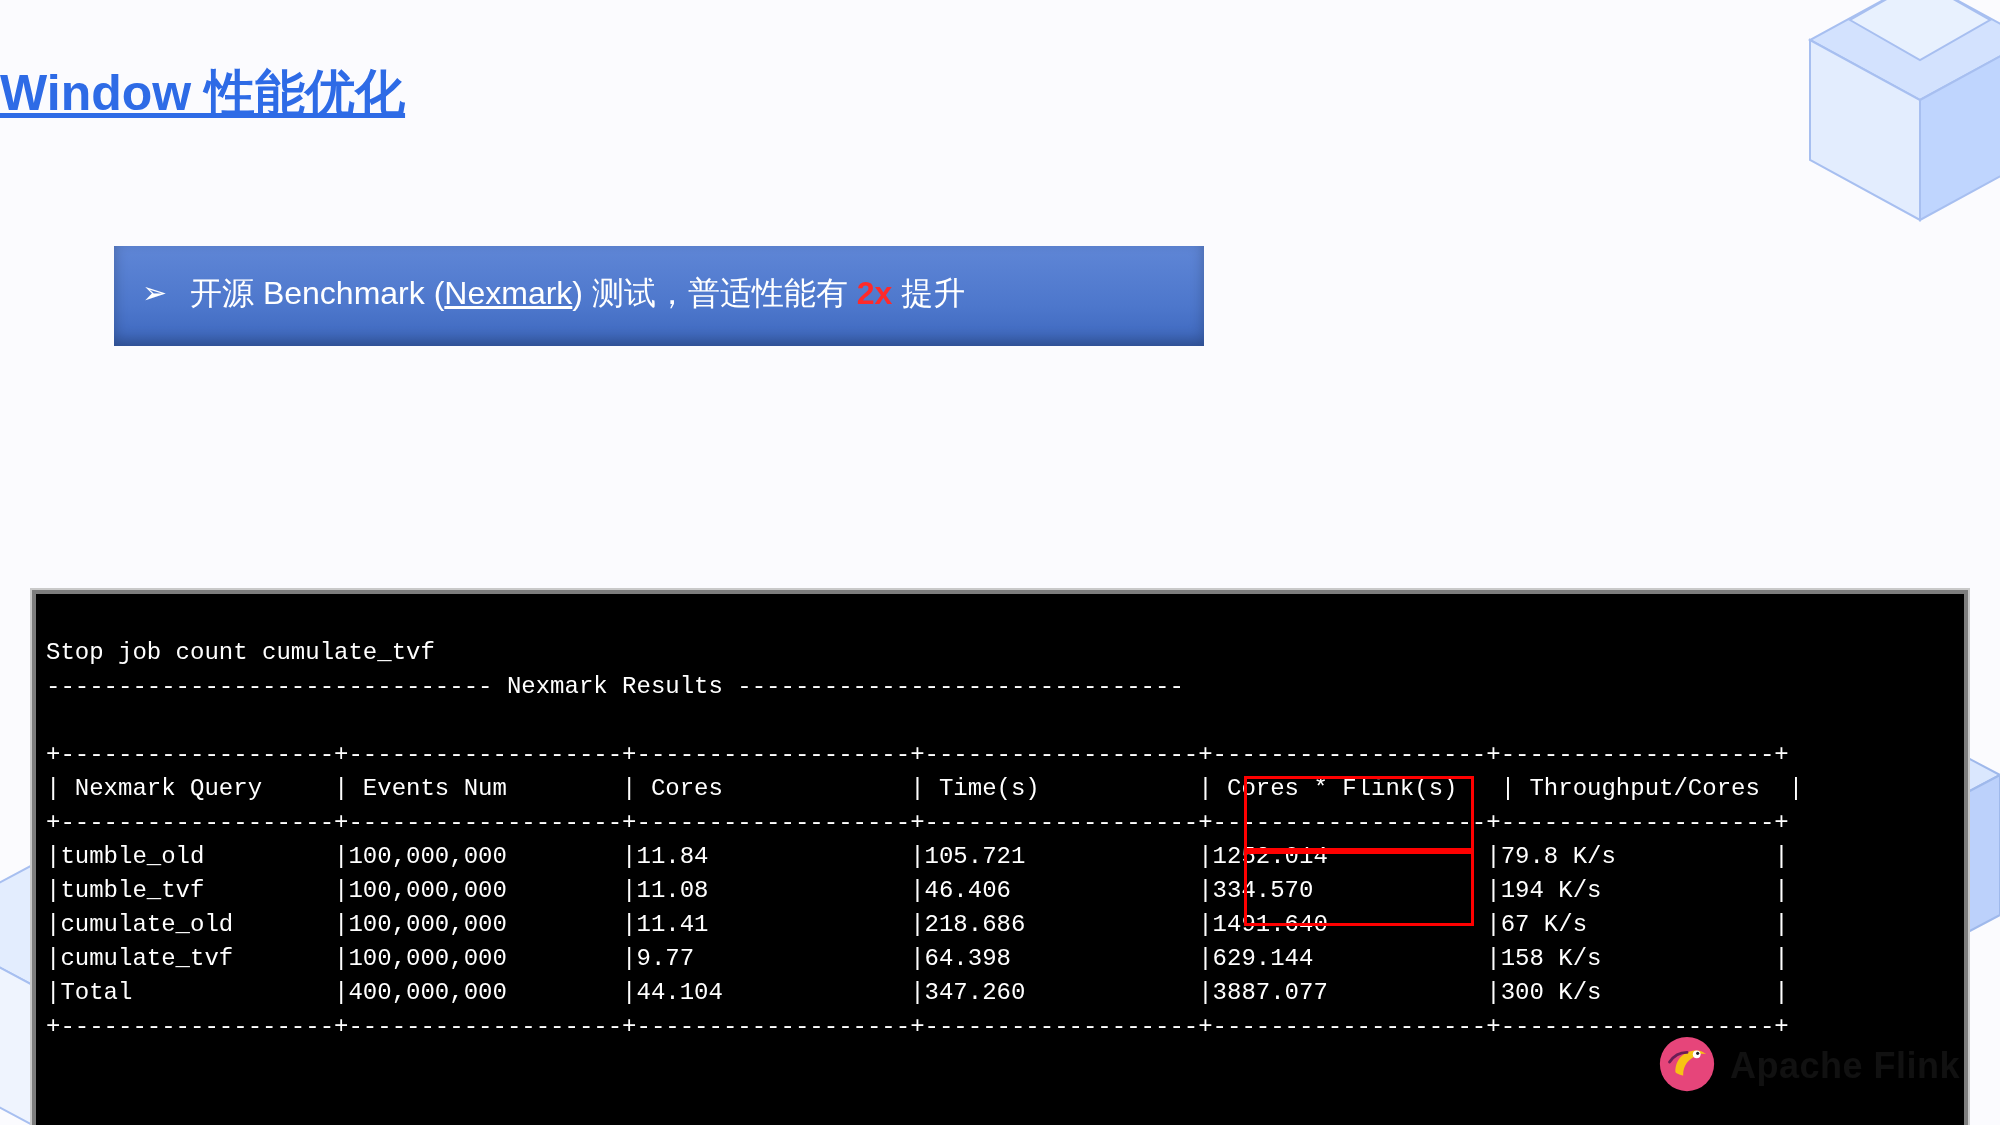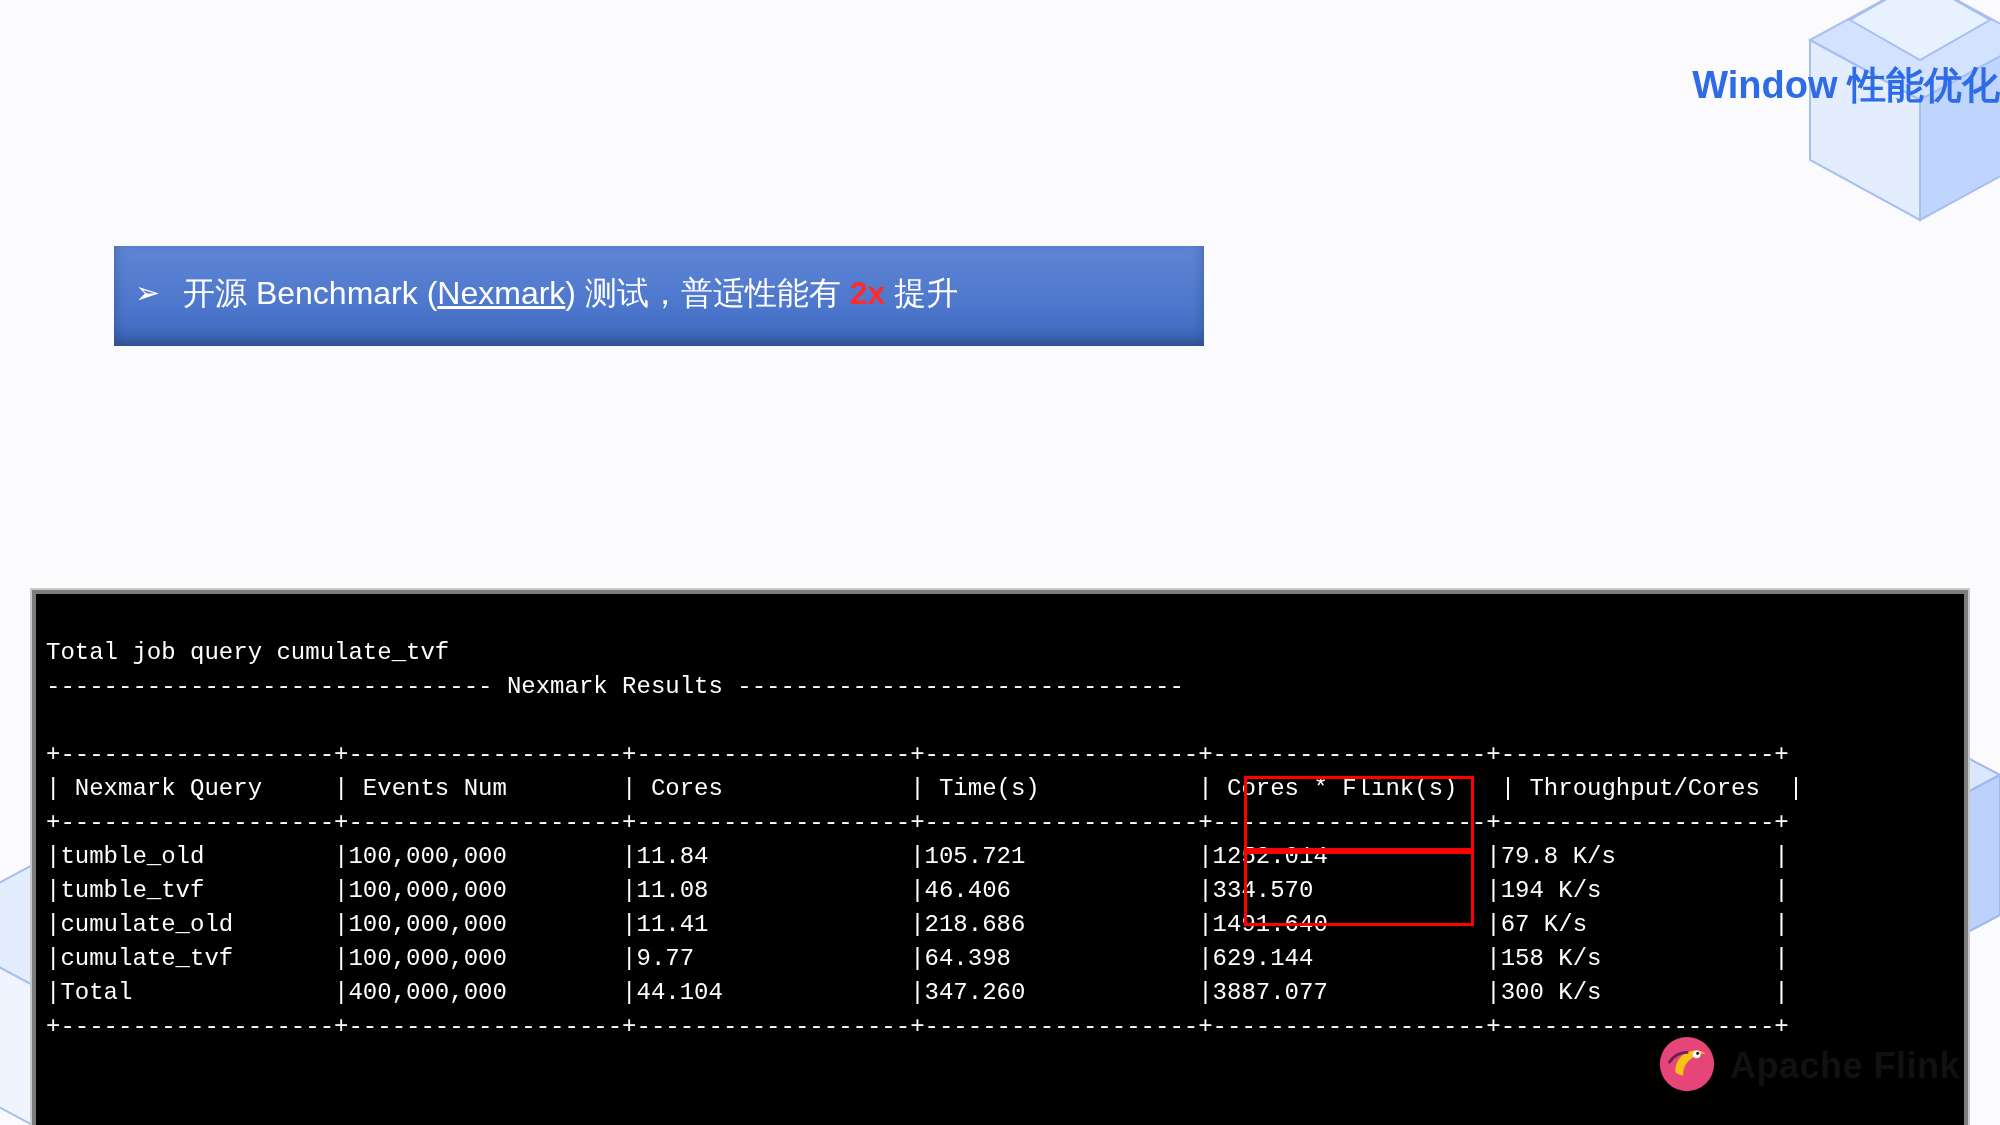--- a/index.html
+++ b/index.html
@@ -1,19 +1,19 @@
 <!DOCTYPE html>
 <html><head>
 <meta charset="utf-8">
 <style>
   html,body{margin:0;padding:0;width:2000px;height:1125px;font-family:"Microsoft YaHei","PingFang SC",Arial,sans-serif;background:#fbfbfe;overflow:hidden;position:relative;}
   .slide{position:relative;width:2000px;height:1125px;}
-  .title{position:absolute;top:60px;left:0;right:0;text-align:right;font-size:38px;font-weight:700;color:#2e6be6;}
+  .title{position:absolute;top:60px;left:0;right:0;text-align:left;font-size:50px;font-weight:700;color:#2e6be6;text-decoration:underline;}
   .bullets{position:absolute;left:114px;top:246px;width:1090px;}
-  .bullet{background:linear-gradient(180deg,#5f86d6 0%,#4d77cc 60%,#3d67bd 100%);color:#fff;font-size:32px;padding:26px 28px 30px 21px;box-shadow:inset 0 -6px 14px rgba(0,0,0,.25);margin-bottom:30px;position:relative;}
+  .bullet{background:linear-gradient(180deg,#5f86d6 0%,#4d77cc 60%,#3d67bd 100%);color:#fff;font-size:32px;padding:26px 28px 30px 28px;box-shadow:inset 0 -6px 14px rgba(0,0,0,.25);margin-bottom:30px;position:relative;}
   .bullet .arrow{display:inline-block;margin-right:14px;font-size:30px;vertical-align:1px;}
   .bullet .under{text-decoration:underline;}
   .bullet .twox{color:#ff2a2a;font-weight:600;}
   .term{position:absolute;left:32px;right:32px;top:590px;background:#000;color:#fff;font-family:"Courier New",monospace;font-size:24px;line-height:34px;border:4px solid #7d7d7d;box-shadow:0 0 0 2px #c9c9c9;padding:8px 10px 14px 10px;white-space:pre;overflow:hidden;}
   .term .hl{position:absolute;border:3px solid #f00;pointer-events:none;}
   .hl.hl1{left:1208px;top:182px;width:224px;height:72px;}
   .hl.hl2{left:1208px;top:254px;width:224px;height:72px;}
   .footer-logo{position:absolute;right:40px;bottom:26px;display:flex;align-items:center;}
   .footer-logo svg{width:62px;height:62px;}
   .footer-logo .lbl{font-size:36px;font-weight:800;color:#111;margin-left:12px;letter-spacing:.5px;}
@@ -63,21 +63,21 @@
   <div class="title">Window 性能优化</div>
 
   <div class="bullets">
     <div class="bullet">
       <span class="arrow">➢</span>
       <span>开源 Benchmark (</span><span class="under">Nexmark</span><span>) 测试，普适性能有 </span><span class="twox">2x</span><span> 提升</span>
     </div>
   </div>
 
   <div class="term">
-<span>Total job query cumulate_tvf</span>
+<span>Stop job count cumulate_tvf</span>
 <span>------------------------------- Nexmark Results -------------------------------</span>
 <span></span>
 <span>+-------------------+-------------------+-------------------+-------------------+-------------------+-------------------+</span>
 <span>| Nexmark Query     | Events Num        | Cores             | Time(s)           | Cores * Flink(s)   | Throughput/Cores  |</span>
 <span>+-------------------+-------------------+-------------------+-------------------+-------------------+-------------------+</span>
 <span>|tumble_old         |100,000,000        |11.84              |105.721            |1252.014           |79.8 K/s           |</span>
 <span>|tumble_tvf         |100,000,000        |11.08              |46.406             |334.570            |194 K/s            |</span>
 <span>|cumulate_old       |100,000,000        |11.41              |218.686            |1491.640           |67 K/s             |</span>
 <span>|cumulate_tvf       |100,000,000        |9.77               |64.398             |629.144            |158 K/s            |</span>
 <span>|Total              |400,000,000        |44.104             |347.260            |3887.077           |300 K/s            |</span>

